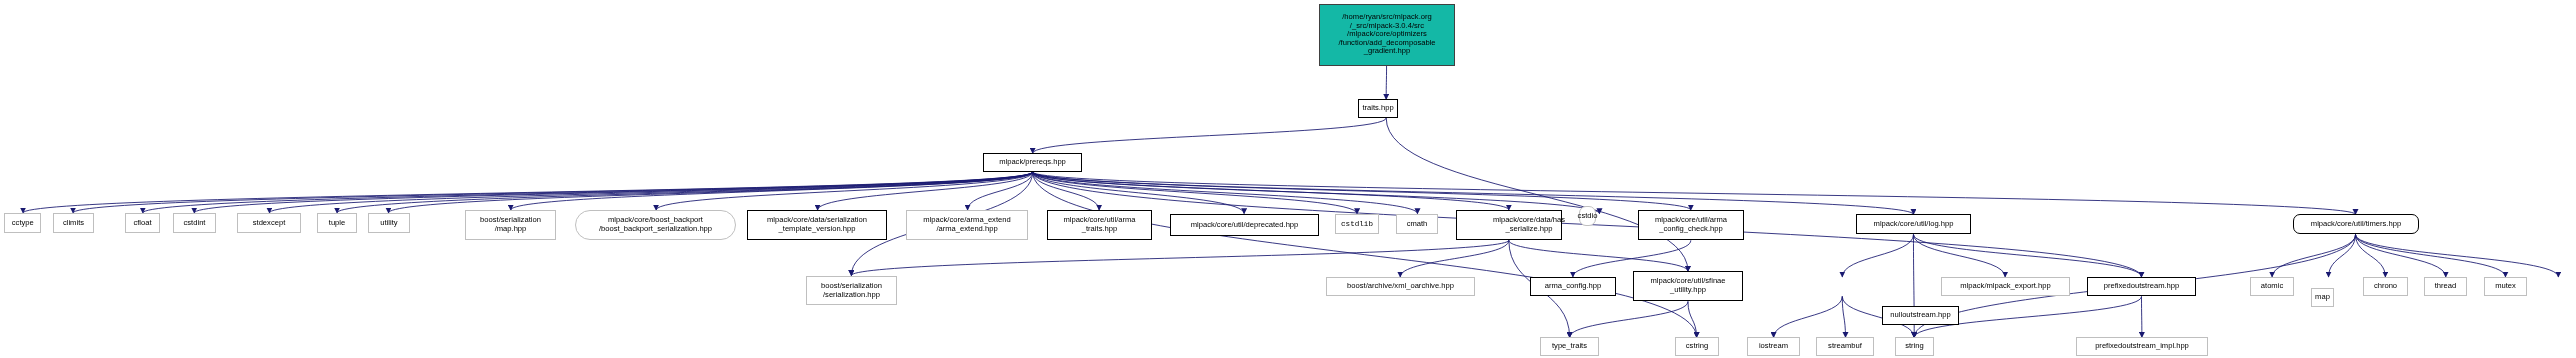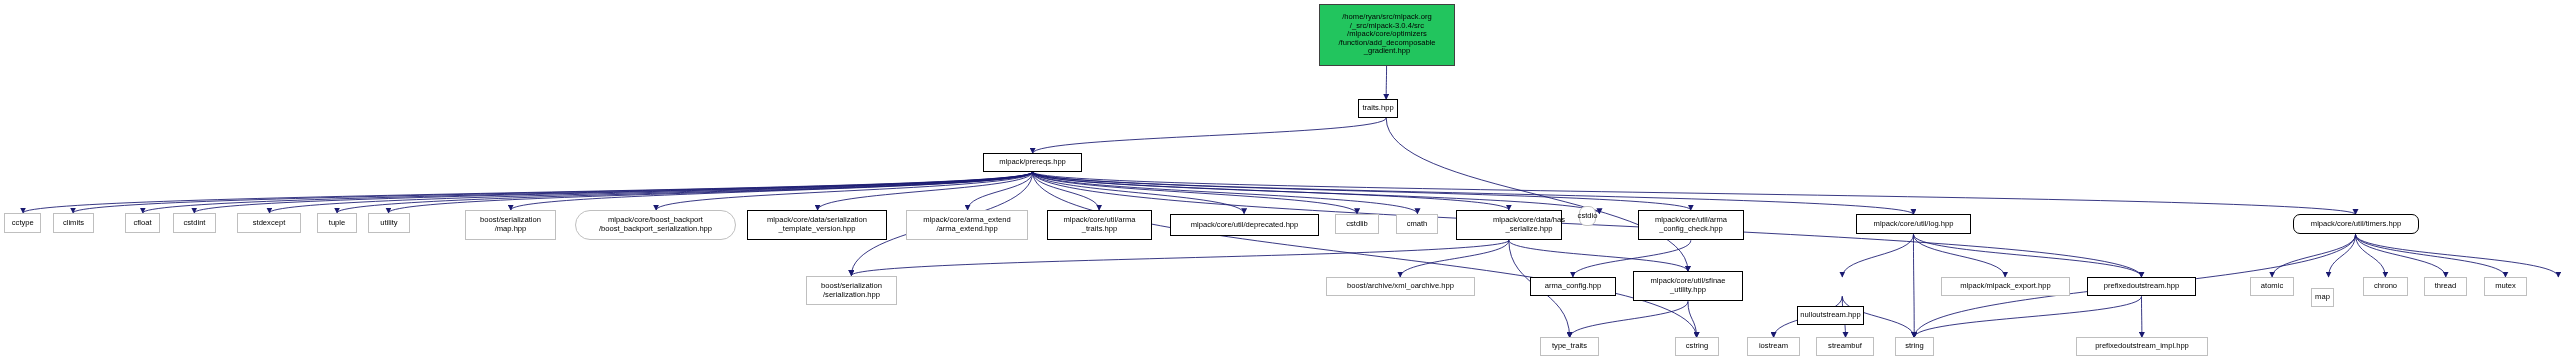--- a/index.html
+++ b/index.html
@@ -66,21 +66,21 @@
       <path d="M3274.5,326 C3274.5,355.5 3158.5,355.5 3158.5,385" fill="none" stroke="#191970" stroke-width="1.2" marker-end="url(#arrow)"></path>
       <path d="M3274.5,326 C3274.5,355.5 3237,355.5 3237,385" fill="none" stroke="#191970" stroke-width="1.2" marker-end="url(#arrow)"></path>
       <path d="M3274.5,326 C3274.5,355.5 3316,355.5 3316,385" fill="none" stroke="#191970" stroke-width="1.2" marker-end="url(#arrow)"></path>
       <path d="M3274.5,326 C3274.5,355.5 3400,355.5 3400,385" fill="none" stroke="#191970" stroke-width="1.2" marker-end="url(#arrow)"></path>
       <path d="M3274.5,326 C3274.5,355.5 3483,355.5 3483,385" fill="none" stroke="#191970" stroke-width="1.2" marker-end="url(#arrow)"></path>
       <path d="M3274.5,326 C3274.5,355.5 3556.5,355.5 3556.5,385" fill="none" stroke="#191970" stroke-width="1.2" marker-end="url(#arrow)"></path>
       <path d="M3274.5,326 C3274.5,397.5 2661,397.5 2661,469" fill="none" stroke="#191970" stroke-width="1.2" marker-end="url(#arrow)"></path>
     </g>
 </svg>
 <div id="nodes">
-    <div class="node root" style="left: 1319px; top: 3.6px; width: 136px; height: 62px; background: #22c55e;"><span>/home/ryan/src/mlpack.org
+    <div class="node root" style="left: 1319px; top: 3.6px; width: 136px; height: 62px; background: #14b8a6;"><span>/home/ryan/src/mlpack.org
 /_src/mlpack-3.0.4/src
 /mlpack/core/optimizers
 /function/add_decomposable
 _gradient.hpp</span></div>
     <div class="node doc" style="left: 1358px; top: 99px; width: 40px; height: 18.7px;"><span>traits.hpp</span></div>
     <div class="node doc" style="left: 983px; top: 153px; width: 99px; height: 18.7px;"><span>mlpack/prereqs.hpp</span></div>
     <div class="node ext" style="left: 4.3px; top: 213px; width: 37px; height: 20px;"><span>cctype</span></div>
     <div class="node ext" style="left: 53px; top: 213px; width: 41px; height: 20px; align-items: center;"><span>climits</span></div>
     <div class="node ext" style="left: 125px; top: 213px; width: 35px; height: 20px;"><span>cfloat</span></div>
     <div class="node ext" style="left: 173px; top: 213px; width: 43px; height: 20px;"><span>cstdint</span></div>
@@ -91,42 +91,42 @@
 /map.hpp</span></div>
     <div class="node ext" style="left: 575px; top: 210px; width: 161px; height: 30px; border-radius: 15px;"><span>mlpack/core/boost_backport
 /boost_backport_serialization.hpp</span></div>
     <div class="node doc" style="left: 747px; top: 210px; width: 140px; height: 30px;"><span>mlpack/core/data/serialization
 _template_version.hpp</span></div>
     <div class="node ext" style="left: 906px; top: 210px; width: 122px; height: 30px;"><span>mlpack/core/arma_extend
 /arma_extend.hpp</span></div>
     <div class="node doc" style="left: 1047px; top: 210px; width: 105px; height: 30px;"><span>mlpack/core/util/arma
 _traits.hpp</span></div>
     <div class="node doc" style="left: 1170px; top: 214px; width: 149px; height: 21.6px;"><span>mlpack/core/util/deprecated.hpp</span></div>
-    <div class="node ext" style="left: 1335px; top: 214px; width: 44px; height: 20px;"><span>cstdlib</span></div>
+    <div class="node ext" style="left: 1335px; top: 214px; width: 44px; height: 20px; font-family: Liberation Mono, monospace;"><span>cstdlib</span></div>
     <div class="node ext" style="left: 1396px; top: 214px; width: 42px; height: 20px;"><span>cmath</span></div>
     <div class="node doc" style="left: 1456px; top: 210px; width: 106px; height: 30px; padding-left: 40px;"><span>mlpack/core/data/has
 _serialize.hpp</span></div>
     <div class="node ext" style="left: 1579px; top: 206px; width: 17px; height: 20px; border-radius: 7px;"><span>cstdio</span></div>
     <div class="node doc" style="left: 1638px; top: 210px; width: 106px; height: 30px;"><span>mlpack/core/util/arma
 _config_check.hpp</span></div>
     <div class="node doc" style="left: 1856px; top: 214px; width: 115px; height: 20px;"><span>mlpack/core/util/log.hpp</span></div>
     <div class="node doc" style="left: 2293px; top: 214px; width: 126px; height: 20px; border-radius: 7px;"><span>mlpack/core/util/timers.hpp</span></div>
     <div class="node ext" style="left: 2250px; top: 277px; width: 44px; height: 19.4px;"><span>atomic</span></div>
     <div class="node ext" style="left: 2311px; top: 288px; width: 23px; height: 19.4px;"><span>map</span></div>
     <div class="node ext" style="left: 2363px; top: 277px; width: 45px; height: 19.4px;"><span>chrono</span></div>
     <div class="node ext" style="left: 2424px; top: 277px; width: 43px; height: 19.4px;"><span>thread</span></div>
     <div class="node ext" style="left: 2484px; top: 277px; width: 43px; height: 19.4px;"><span>mutex</span></div>
     <div class="node ext" style="left: 2544px; top: 275px; width: 28px; height: 17px; margin-left: 48px;"><span>list</span></div>
     <div class="node ext" style="left: 806px; top: 276px; width: 91px; height: 29px;"><span>boost/serialization
 /serialization.hpp</span></div>
     <div class="node ext" style="left: 1326px; top: 277px; width: 149px; height: 19.4px;"><span>boost/archive/xml_oarchive.hpp</span></div>
     <div class="node doc" style="left: 1530px; top: 277px; width: 86px; height: 19.4px;"><span>arma_config.hpp</span></div>
     <div class="node doc" style="left: 1633px; top: 271px; width: 110px; height: 30px;"><span>mlpack/core/util/sfinae
 _utility.hpp</span></div>
-    <div class="node doc" style="left: 1797px; top: 277px; width: 67px; height: 19.4px; margin-top: 29px;"><span>nulloutstream.hpp</span></div>
+    <div class="node doc" style="left: 1882px; top: 277px; width: 77px; height: 19.4px; margin-top: 29px;"><span>nulloutstream.hpp</span></div>
     <div class="node ext" style="left: 1941px; top: 277px; width: 129px; height: 19.4px;"><span>mlpack/mlpack_export.hpp</span></div>
     <div class="node doc" style="left: 2087px; top: 277px; width: 109px; height: 19.4px;"><span>prefixedoutstream.hpp</span></div>
     <div class="node ext" style="left: 1540px; top: 337px; width: 59px; height: 19.4px;"><span>type_traits</span></div>
     <div class="node ext" style="left: 1675px; top: 337px; width: 44px; height: 19.4px;"><span>cstring</span></div>
     <div class="node ext" style="left: 1747px; top: 337px; width: 53px; height: 19.4px;"><span>iostream</span></div>
     <div class="node ext" style="left: 1816px; top: 337px; width: 58px; height: 19.4px;"><span>streambuf</span></div>
     <div class="node ext" style="left: 1895px; top: 337px; width: 39px; height: 19.4px;"><span>string</span></div>
     <div class="node ext" style="left: 2076px; top: 337px; width: 132px; height: 19.4px;"><span>prefixedoutstream_impl.hpp</span></div>
   </div>
 

